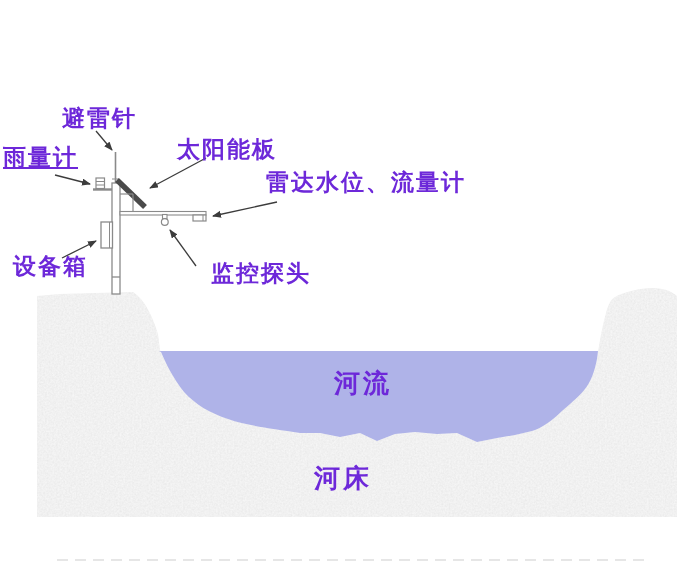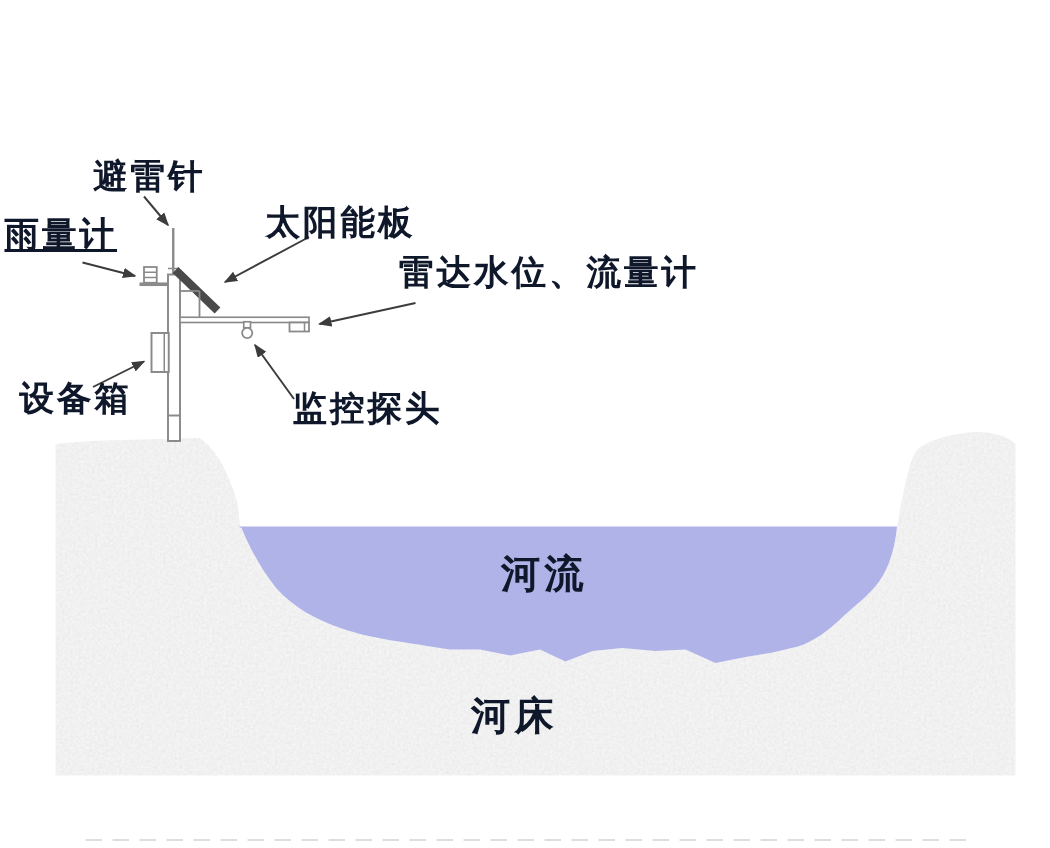--- a/index.html
+++ b/index.html
@@ -6,21 +6,21 @@
   #canvas{
     position:relative;
     width:700px;height:565px;
     background:#ffffff;
     overflow:hidden;
     font-family:"DejaVu Sans","Liberation Sans",sans-serif;
   }
   #scene{position:absolute;left:0;top:0;}
   .lbl{
     position:absolute;
-    color:#0f172a;
+    color:#6d28d9;
     font-weight:bold;
     font-size:23px;
     letter-spacing:2px;
     line-height:1;
     white-space:nowrap;
     font-family:"DejaVu Sans","Liberation Sans",sans-serif;
   }
   .lbl.big{font-size:26px;letter-spacing:3px;}
 </style>
 </head>
@@ -95,17 +95,17 @@
       <line x1="62" y1="258" x2="96" y2="241" marker-end="url(#arrowHead)"></line>
       <line x1="196" y1="266" x2="170" y2="230" marker-end="url(#arrowHead)"></line>
     </g>
   </svg>
 
   <div class="lbl" style="left:62px;top:107px;">避雷针</div>
   <div class="lbl" style="left:3px;top:146px;text-decoration:underline;">雨量计</div>
   <div class="lbl" style="left:177px;top:138px;text-align:right;">太阳能板</div>
   <div class="lbl" style="left:266px;top:171px;">雷达水位、流量计</div>
   <div class="lbl" style="left:13px;top:255px;">设备箱</div>
-  <div class="lbl" style="left:195px;top:262px;">监控探头</div>
+  <div class="lbl" style="left:211px;top:262px;">监控探头</div>
   <div class="lbl big" style="left:334px;top:370px;">河流</div>
   <div class="lbl big" style="left:314px;top:465px;">河床</div>
 
 </div>
 
 </body></html>

